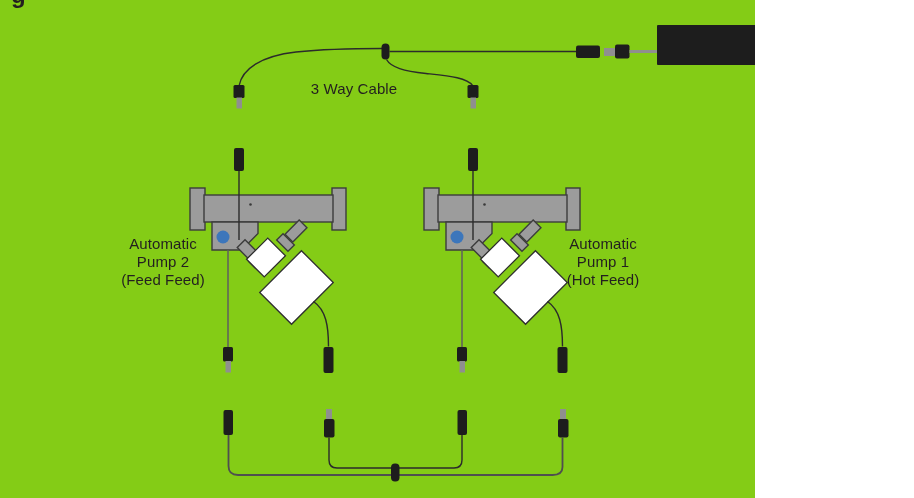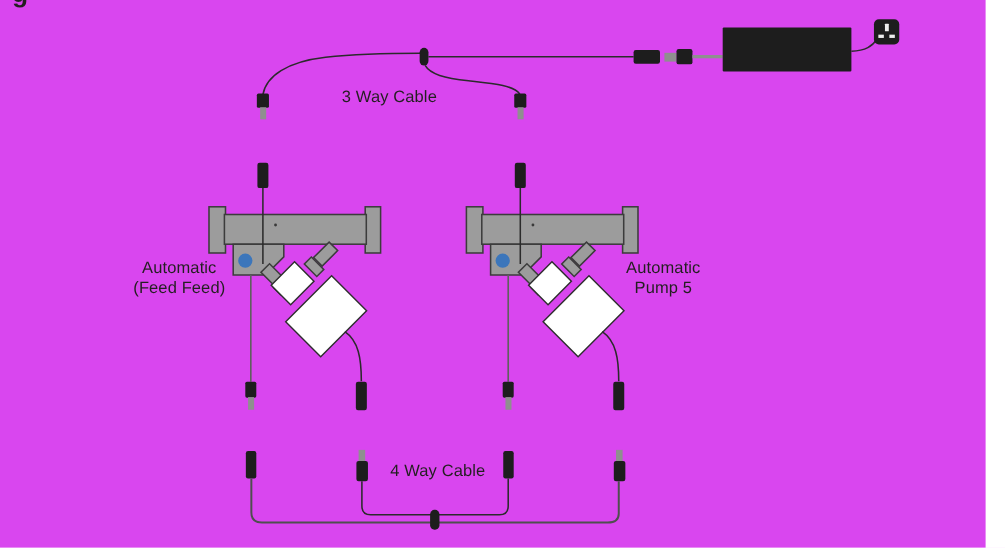--- a/index.html
+++ b/index.html
@@ -2,21 +2,21 @@
 <html style="--metal-gray: #9c9c9c; --outline-dark: #3c3c3c; --part-black: #1d1d1d; --indicator-blue: #3c76bb; --wire-dark: #2b2b2b; --wire-mid: #5f5f5f; --wire-gray: #8f8f8f; --pin-white: #ededed; --text: #231f20;"><head>
 <meta charset="utf-8">
 <style>
   :root{
     --metal-gray:#9c9c9c; --outline-dark:#3c3c3c; --part-black:#1d1d1d;
     --indicator-blue:#3c76bb; --wire-dark:#2b2b2b; --wire-mid:#5f5f5f;
     --wire-gray:#8f8f8f; --pin-white:#ededed; --text:#231f20;
   }
   html,body{margin:0;padding:0;background:#fff;}
   #stage{
-    position:relative;width:896px;height:498px;background:#d946ef;overflow:hidden;
+    position:relative;width:755px;height:498px;background:#84cc16;overflow:hidden;
     font-family:"Liberation Sans",sans-serif;color:var(--text);
   }
   #diagram-svg{position:absolute;left:0;top:0;}
   .lbl{
     position:absolute;text-align:center;font-size:15px;line-height:18px;
     color:var(--text);letter-spacing:0.1px;
   }
   .lbl span{display:block;}
   .metal{fill:var(--metal-gray);stroke:var(--outline-dark);stroke-width:1.4;}
   .whitepart{fill:#ffffff;stroke:#2e2e2e;stroke-width:1.3;}
@@ -113,25 +113,26 @@
     </g>
   </svg>
 
   <div class="lbl" style="left:269px;top:80px;width:170px">
     <span>3 Way Cable</span>
   </div>
 
 
   <div class="lbl" style="left:78px;top:235px;width:170px">
     <span>Automatic</span>
+    <span>Pump 2</span>
     <span>(Feed Feed)</span>
   </div>
 
   <div class="lbl" style="left:518px;top:235px;width:170px">
     <span>Automatic</span>
-    <span>Pump 5</span>
+    <span>Pump 1</span>
+    <span>(Hot Feed)</span>
   </div>
 
   <div class="lbl" style="left:313px;top:419px;width:170px;line-height:20px">
-    <span>4 Way Cable</span>
   </div>
 
 </div>
 
 </body></html>

